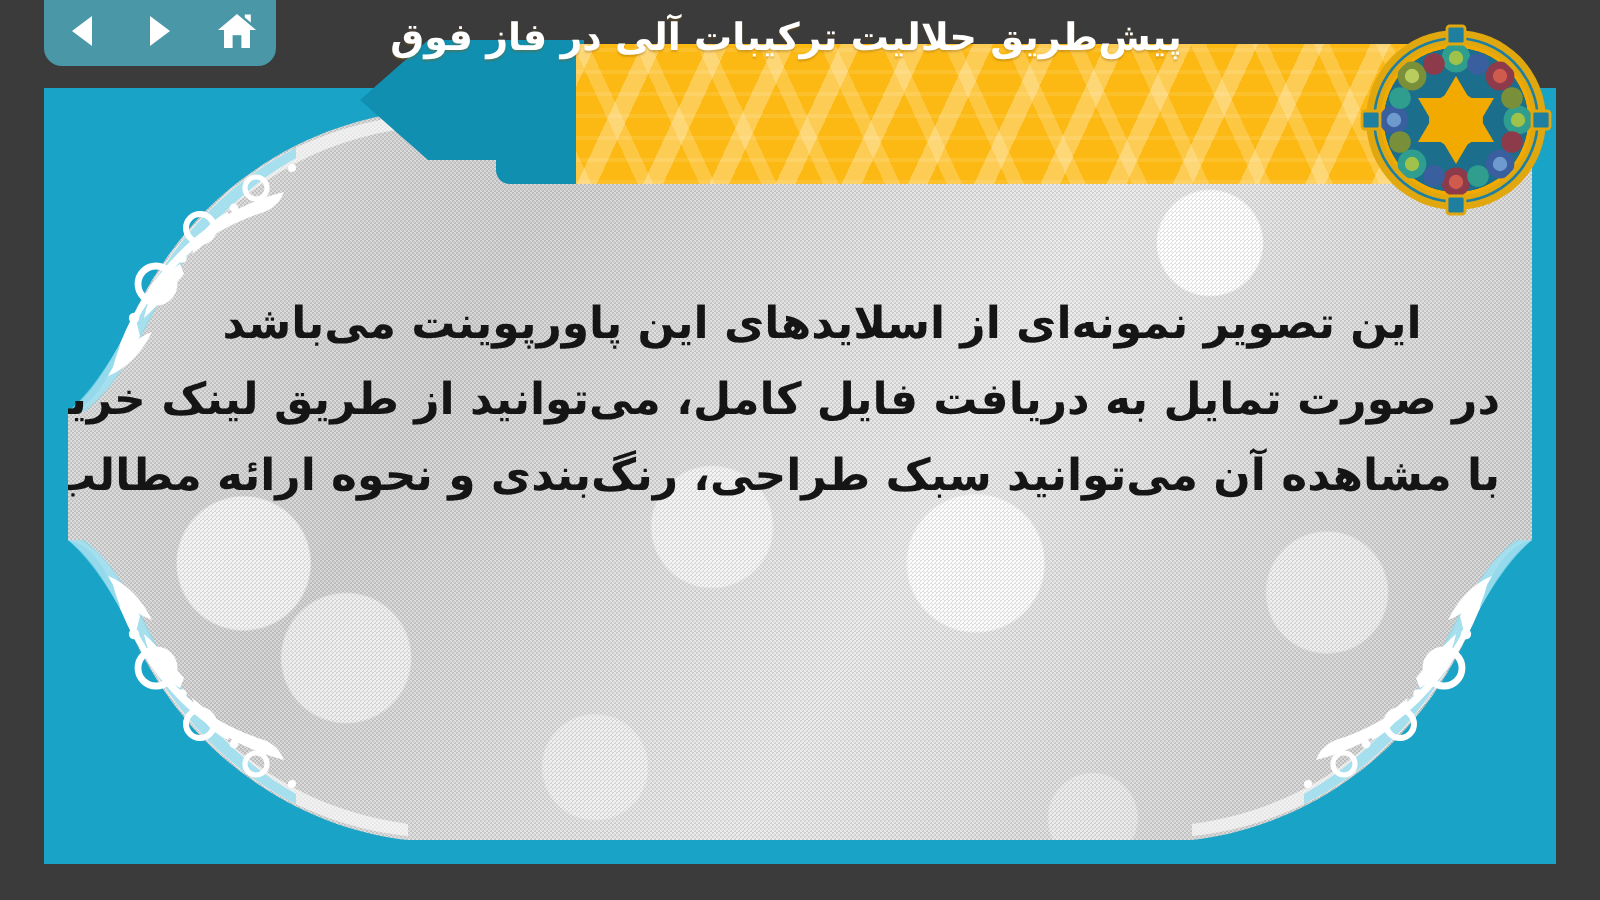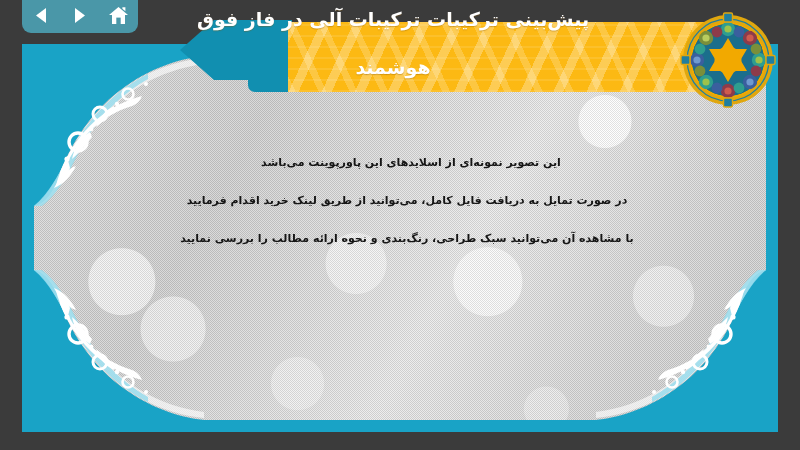--- a/index.html
+++ b/index.html
@@ -83,21 +83,21 @@
     white-space:pre-line;
   }
   #medallion{
     position:absolute;left:676px;top:8px;width:104px;height:104px;z-index:30;
   }
 
   
   #body{
     position:absolute;left:30px;right:16px;top:88px;z-index:20;
     direction:rtl;text-align:center;color:#151515;
-    font-size:11px;line-height:38px;font-weight:bold;
+    font-size:22px;line-height:38px;font-weight:bold;
   }
   #body .ln{display:block;white-space:nowrap;}
   #body .ln:nth-child(1){padding-left:8px;}
 </style>
 </head>
 <body>
 
 <div id="stage">
 
   <div id="navbar">
@@ -201,22 +201,21 @@
   <svg id="tealArrow" viewBox="0 0 112 60">
     <path d="M112 0 L34 0 L0 30 L34 60 L112 60 Z" fill="#118fb0"></path>
   </svg>
   <div id="tealBlock"></div>
 
   <div id="ribbon">
     <div id="ribbonPat"></div>
   </div>
 
   <div id="titleText">
-    <div>پیش‌بینی ترکیبات ترکیبات آلی در فاز فوق</div>
-    <div>هوشمند</div>
+    <div>پیش‌طریق حلالیت ترکیبات آلی در فاز فوق</div>
   </div>
 
   <svg id="medallion" viewBox="0 0 104 104">
     <defs>
       <clipPath id="mclip">
           <circle cx="52" cy="52" r="39"></circle>
         </clipPath>
     </defs>
     <circle cx="52" cy="52" r="45" fill="#e0a70f"></circle>
     <circle cx="52" cy="52" r="42.5" fill="#1f7fa0"></circle>

